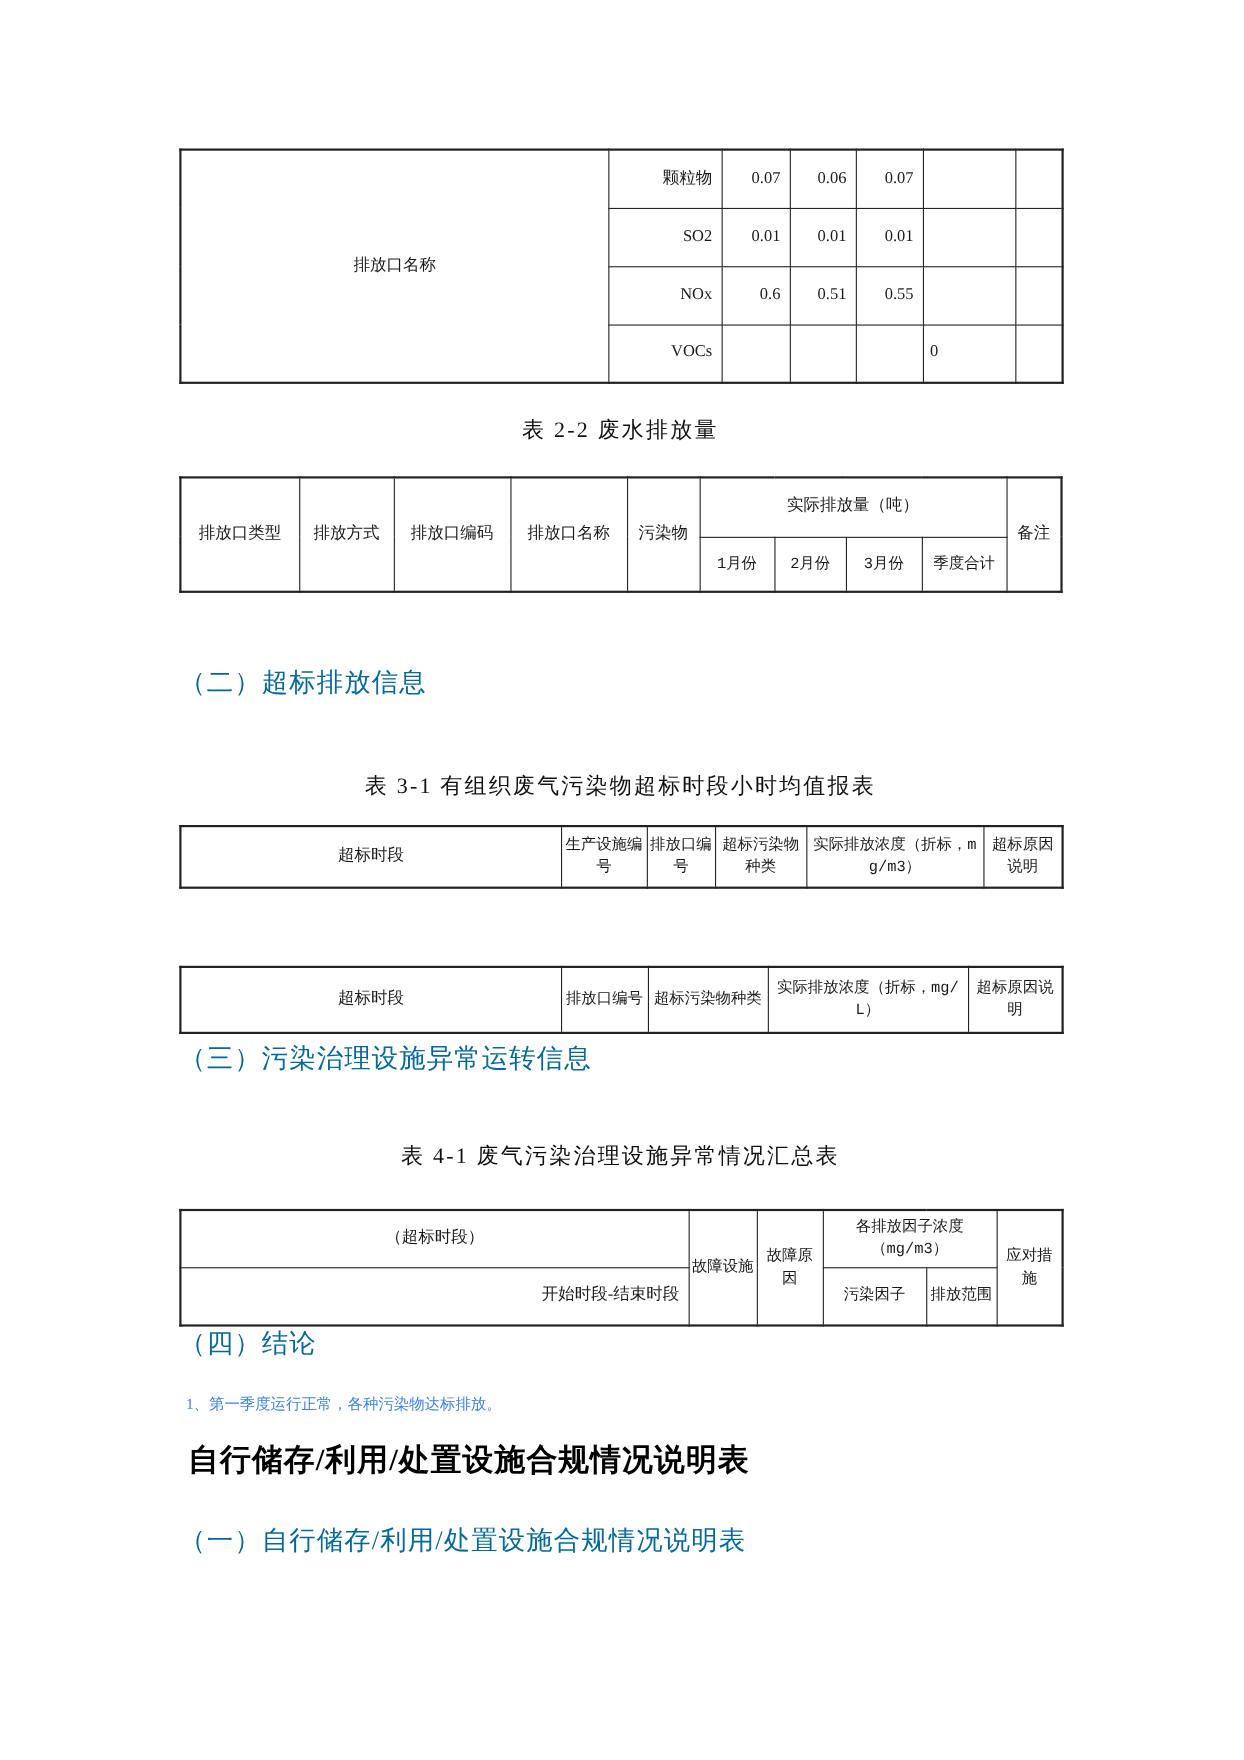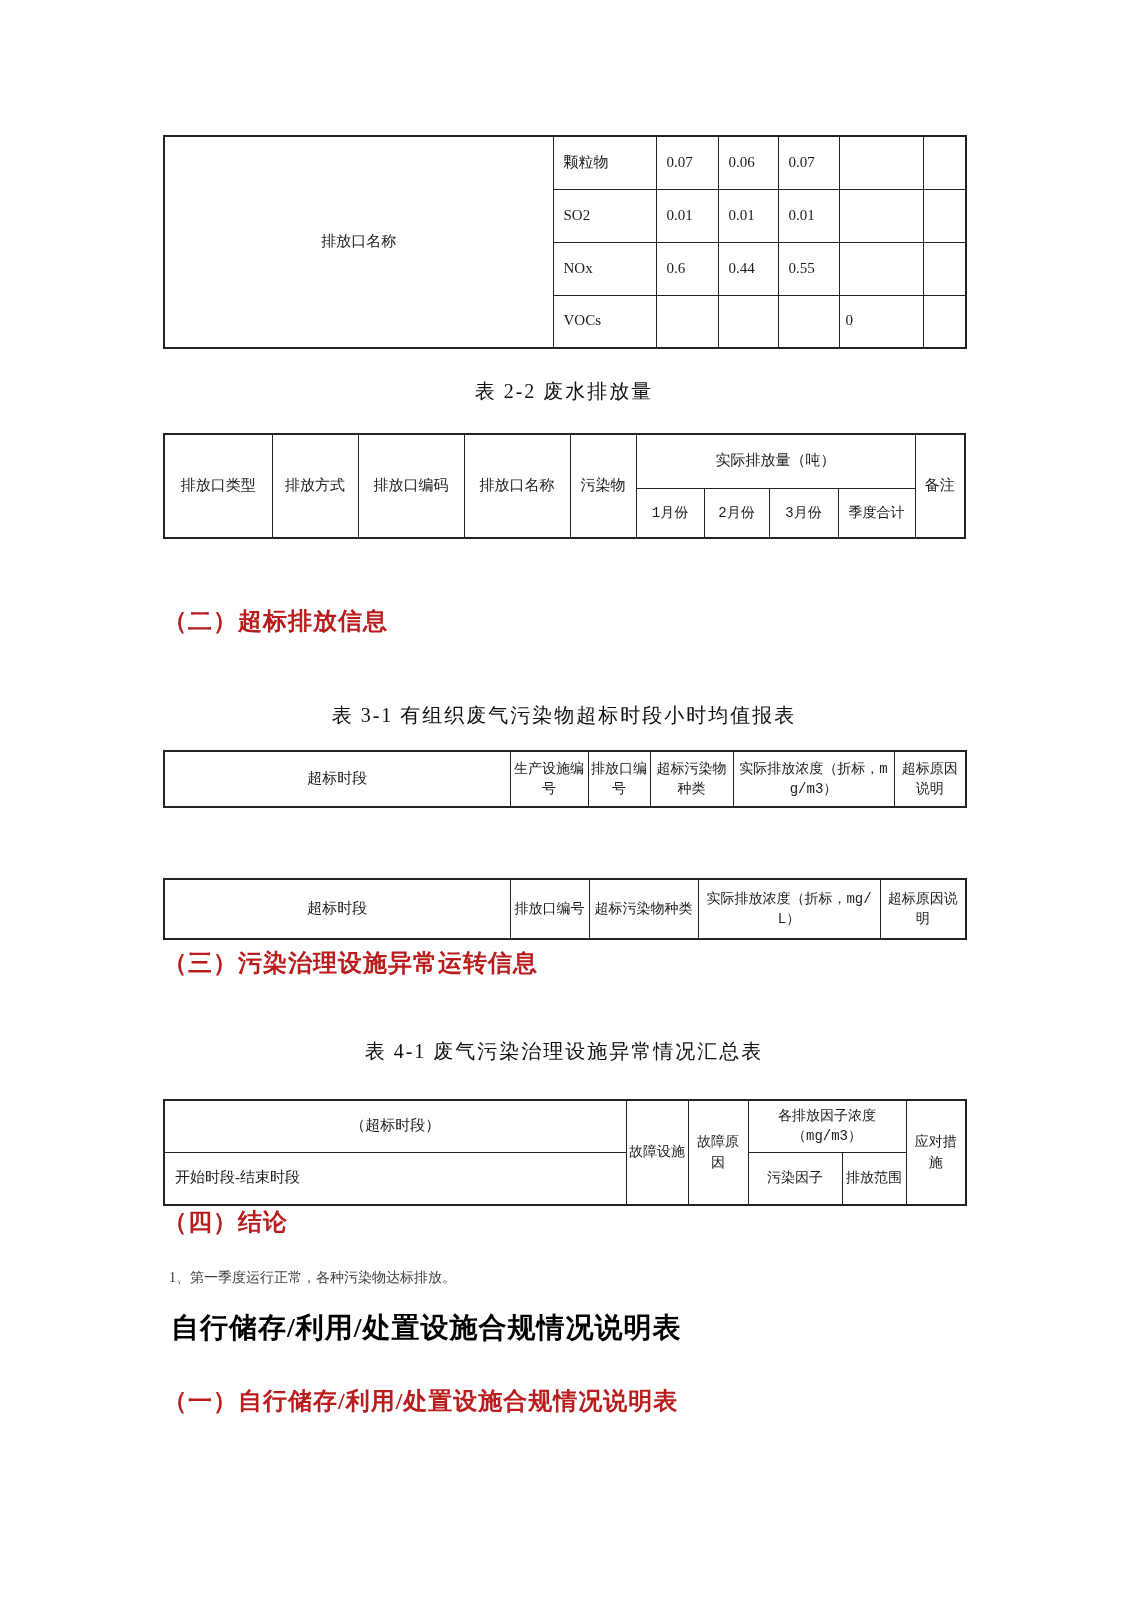--- a/index.html
+++ b/index.html
@@ -24,49 +24,49 @@
   td {
     border: 1px solid #222222;
     vertical-align: middle;
     font-size: 15px;
     line-height: 1.45;
     padding: 2px 8px;
     text-align: center;
     word-break: break-all;
     overflow: hidden;
   }
-  td.left { text-align: left; }
+  td.left { text-align: right; }
   td.pad10 { padding-left: 10px; }
   td.pad6 { padding-left: 6px; text-align: left; }
 
   .caption {
     text-align: center;
     font-size: 20px;
     letter-spacing: 2px;
     line-height: 30px;
     color: #111111;
   }
   .section-heading {
     font-size: 24px;
     letter-spacing: 1px;
     line-height: 34px;
-    color: #b91c1c;
-    font-weight: bold;
+    color: #0369a1;
+    font-weight: normal;
   }
   .note-text {
     font-size: 15px;
     line-height: 20px;
     padding-left: 6px;
     color: #111111;
   }
   .body-item {
     font-size: 14px;
     line-height: 19px;
     padding-left: 6px;
-    color: #404040;
+    color: #3b82f6;
   }
   .chapter-heading {
     font-size: 28px;
     font-weight: bold;
     line-height: 40px;
     padding-left: 8px;
     color: #000000;
     letter-spacing: 1px;
   }
   .t1-row { height: 53px; }
@@ -108,21 +108,21 @@
       <td class="left pad10">SO2</td>
       <td class="left pad10">0.01</td>
       <td class="left pad10">0.01</td>
       <td class="left pad10">0.01</td>
       <td class="pad6"></td>
       <td></td>
     </tr>
     <tr class="t1-row">
       <td class="left pad10">NOx</td>
       <td class="left pad10">0.6</td>
-      <td class="left pad10">0.44</td>
+      <td class="left pad10">0.51</td>
       <td class="left pad10">0.55</td>
       <td class="pad6"></td>
       <td></td>
     </tr>
     <tr class="t1-row">
       <td class="left pad10">VOCs</td>
       <td class="left pad10"></td>
       <td class="left pad10"></td>
       <td class="left pad10"></td>
       <td class="pad6">0</td>

